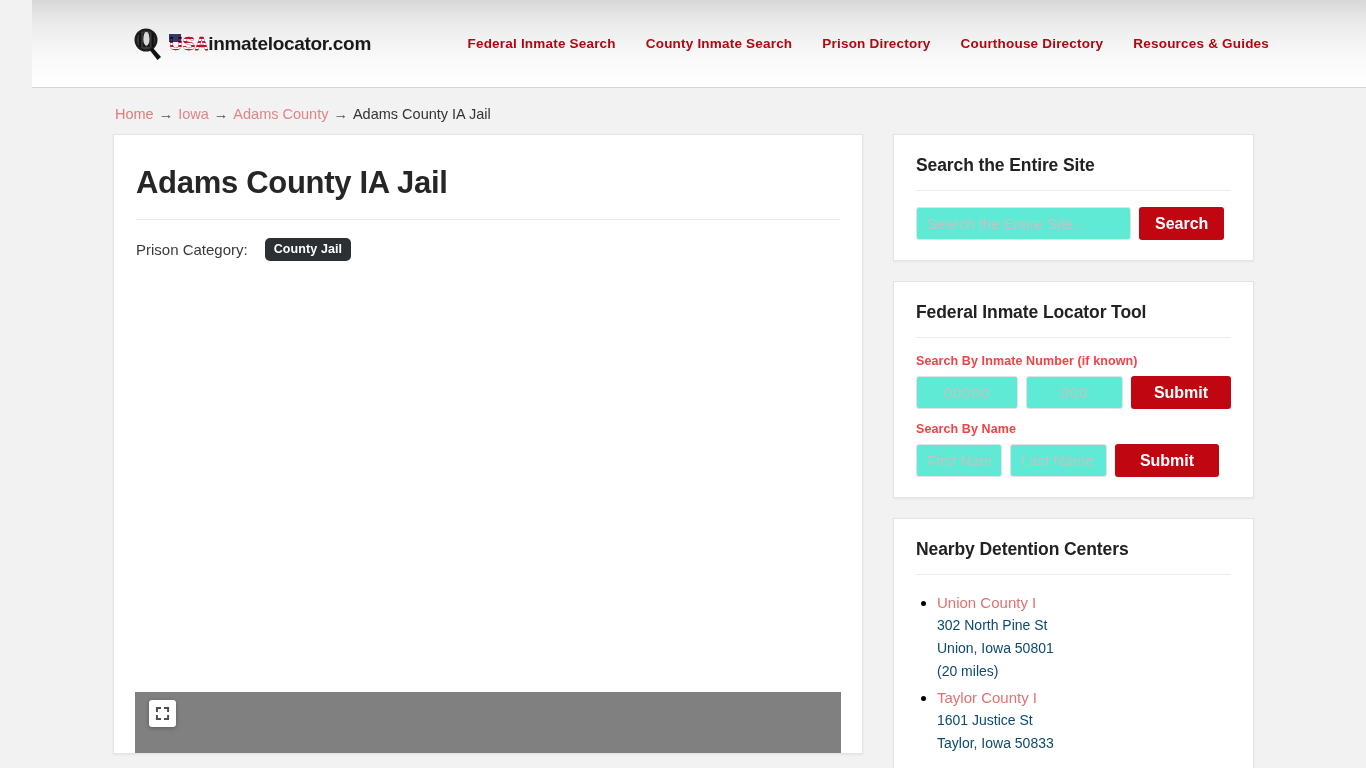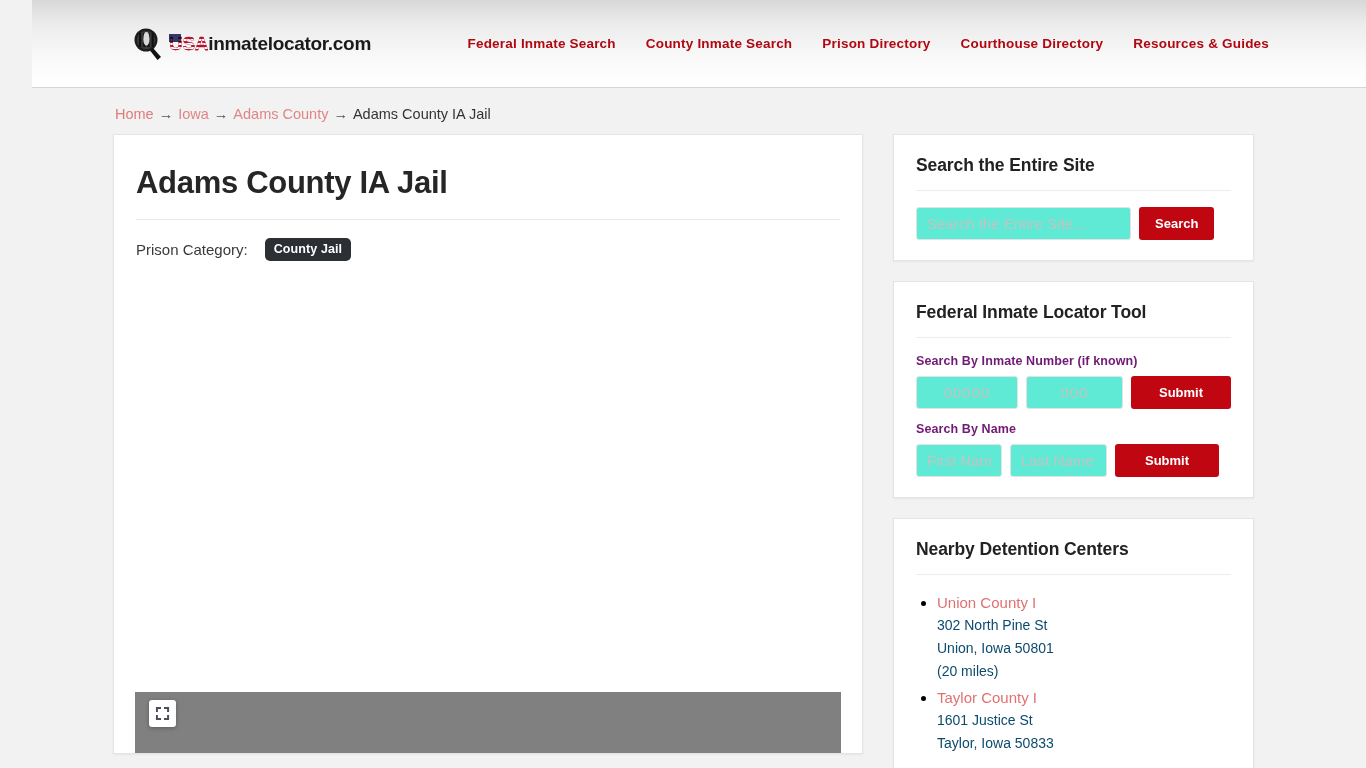--- a/index.html
+++ b/index.html
@@ -176,33 +176,33 @@
     outline: none;
     height: 33px;
   }
   .txt-input::placeholder { color: #c3c3c3; }
   .search-input { width: 215px; }
   .btn-red {
     background: #c00711;
     color: #fff;
     border: none;
     border-radius: 3px;
-    font-size: 13px;
+    font-size: 16px;
     font-weight: 700;
     padding: 0 16px;
     height: 33px;
     cursor: pointer;
     font-family: "Liberation Sans", sans-serif;
     white-space: nowrap;
   }
 
   .field-label {
     font-size: 12.5px;
     font-weight: 700;
-    color: #701a75;
+    color: #ef4444;
     margin: 2px 0 8px 0;
     letter-spacing: .1px;
   }
   .field-label.second { margin-top: 13px; }
   .field-row { display: flex; gap: 8px; align-items: stretch; }
   .inp-num1 { width: 102px; text-align: center; letter-spacing: 1px; }
   .inp-num2 { width: 97px; text-align: center; letter-spacing: 1px; }
   .inp-name1 { width: 86px; }
   .inp-name2 { width: 97px; }
   .btn-submit { width: 104px; padding: 8px; }

